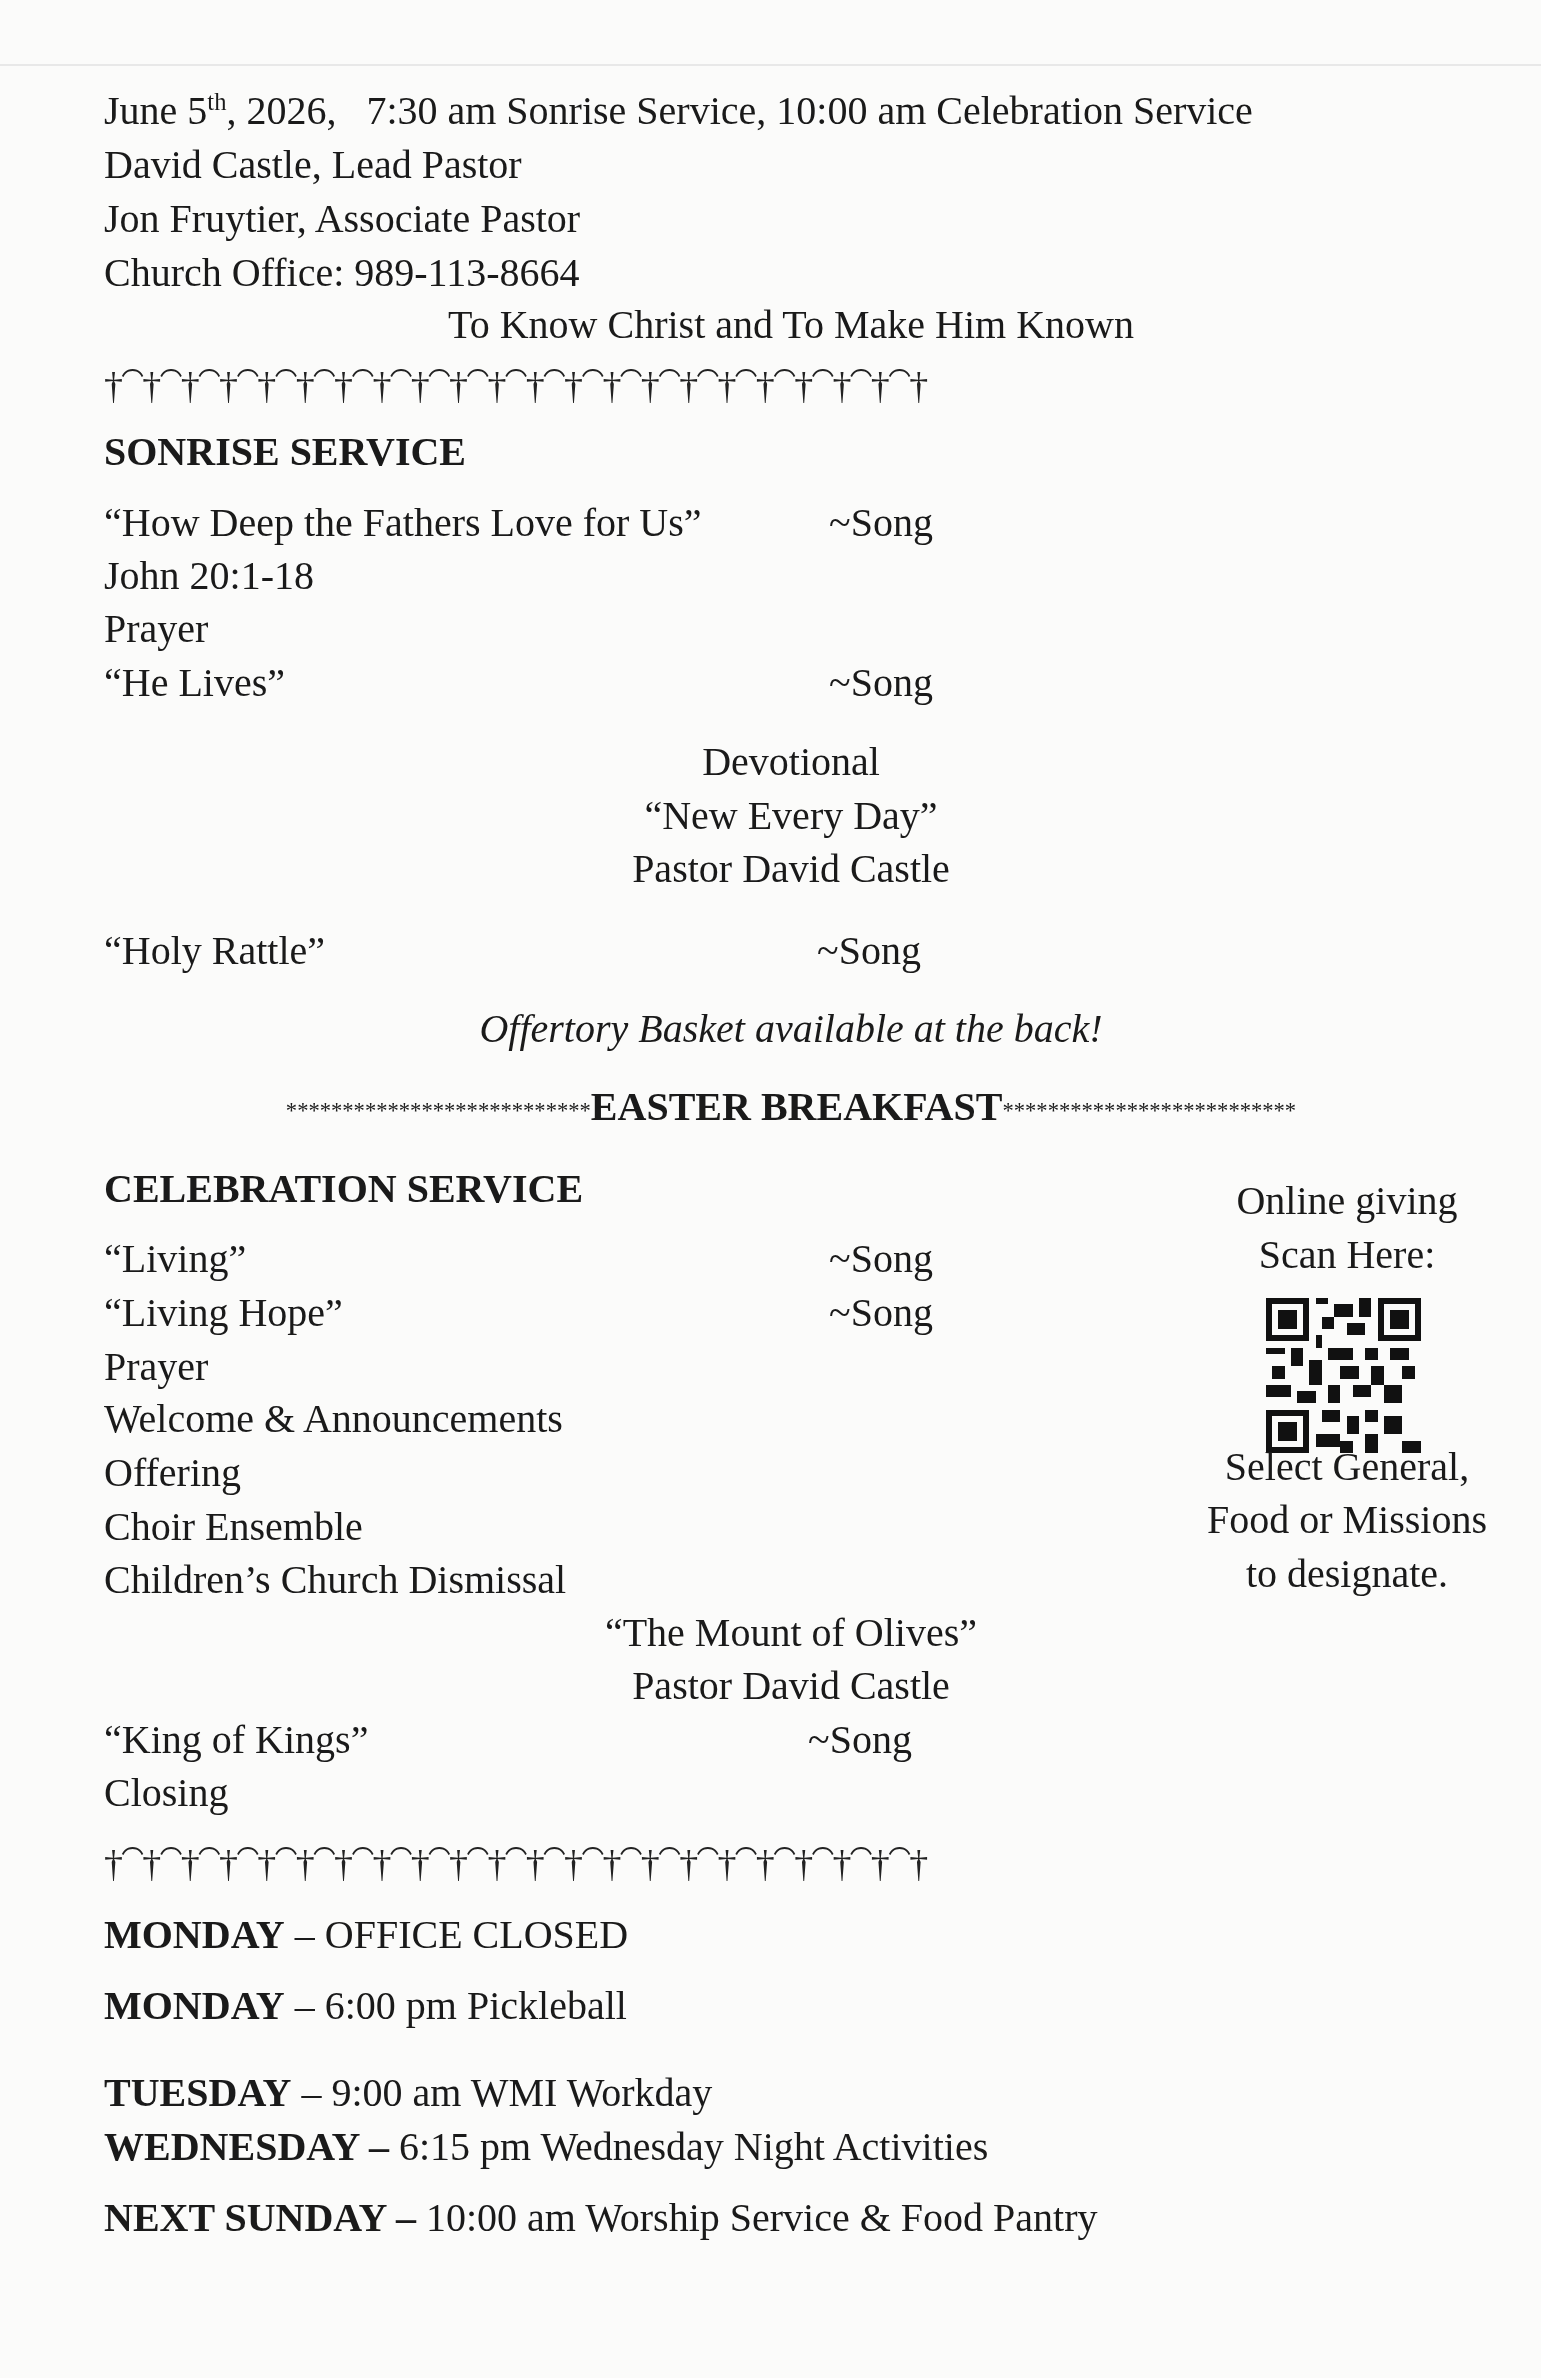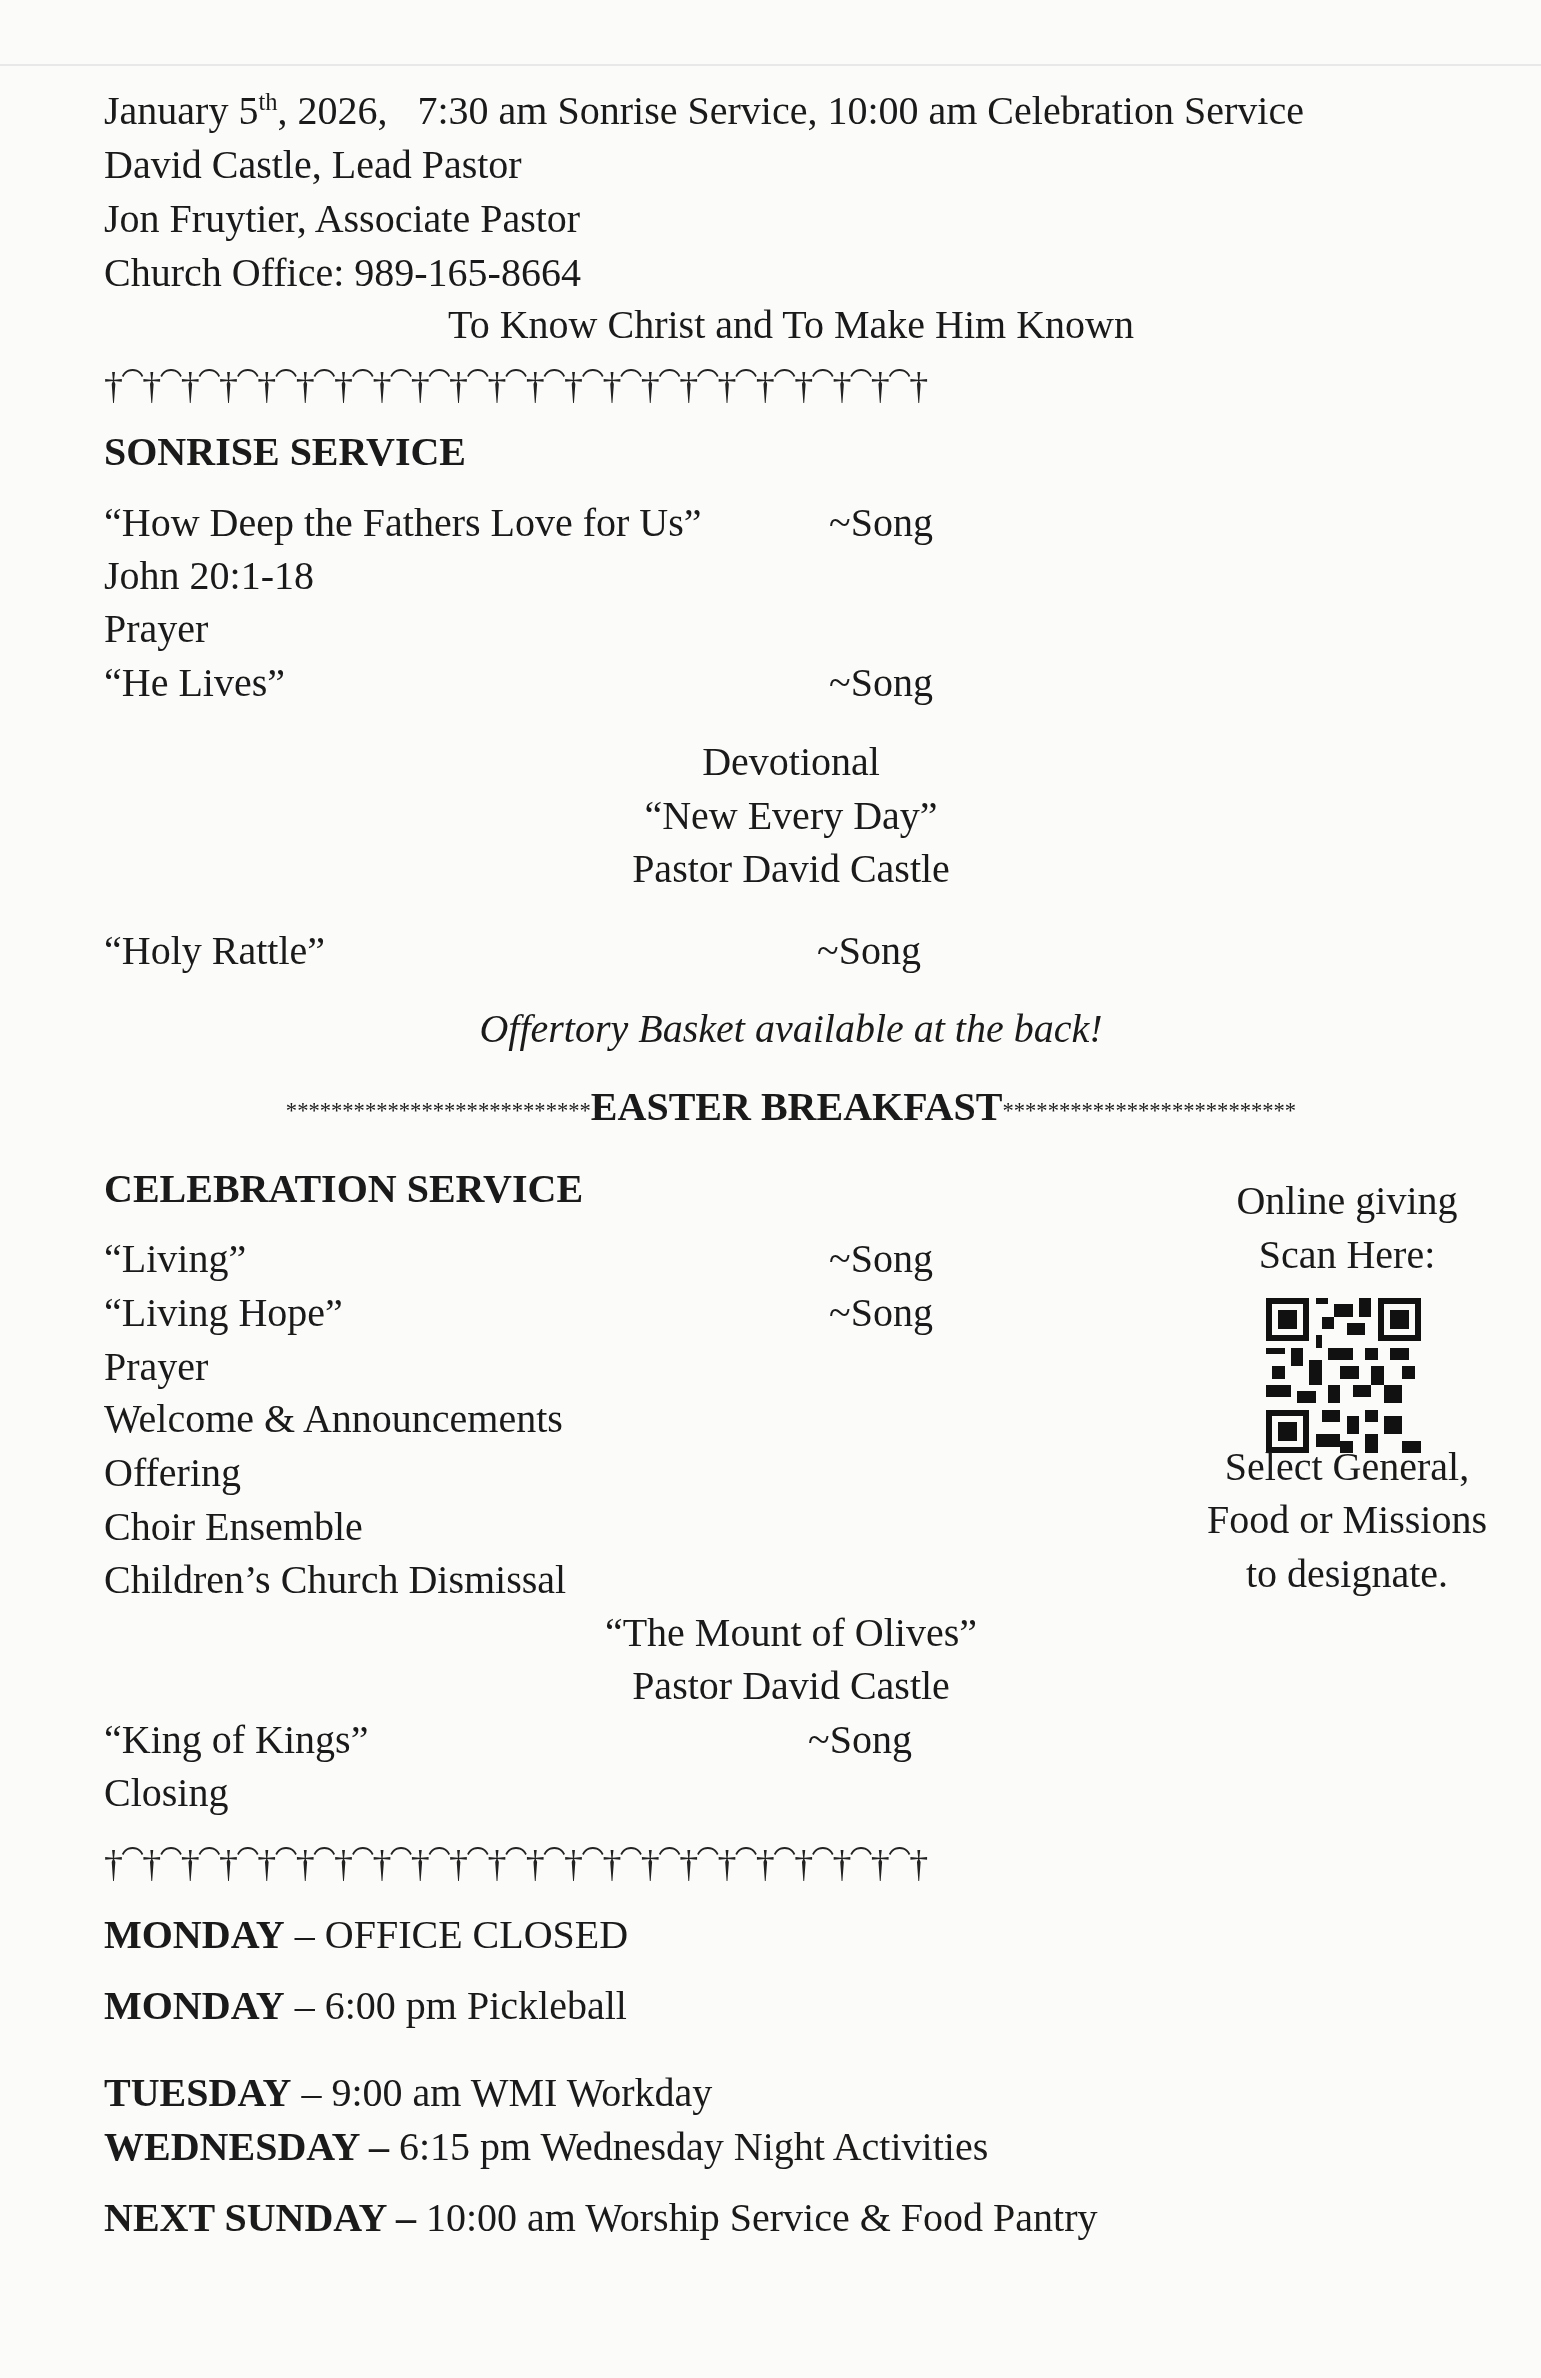--- a/index.html
+++ b/index.html
@@ -14,24 +14,24 @@
   .border{position:absolute;left:104px;width:1318px;height:47px;font-size:38px;letter-spacing:-1.9px;overflow:hidden;white-space:nowrap;color:#222;}
   .qr{position:absolute;width:155px;height:155px;}
   .qr svg{width:100%;height:100%;}
   .ev{position:absolute;left:104px;font-size:40px;line-height:47px;white-space:nowrap;}
 </style>
 </head>
 <body>
 
 <div class="topline"></div>
 
-<div class="ln" style="left:104px;top:87px;"><span>January 5</span><sup>th</sup><span style="white-space:pre">, 2026,   7:30 am Sonrise Service, 10:00 am Celebration Service</span></div>
+<div class="ln" style="left:104px;top:87px;"><span>June 5</span><sup>th</sup><span style="white-space:pre">, 2026,   7:30 am Sonrise Service, 10:00 am Celebration Service</span></div>
 <div class="ln" style="left:104px;top:141px;">David Castle, Lead Pastor</div>
 <div class="ln" style="left:104px;top:195px;">Jon Fruytier, Associate Pastor</div>
-<div class="ln" style="left:104px;top:249px;">Church Office: 989-165-8664</div>
+<div class="ln" style="left:104px;top:249px;">Church Office: 989-113-8664</div>
 <div class="ln c" style="left:0;width:1582px;top:301px;">To Know Christ and To Make Him Known</div>
 <div class="border" style="top:358px;">†⁀†⁀†⁀†⁀†⁀†⁀†⁀†⁀†⁀†⁀†⁀†⁀†⁀†⁀†⁀†⁀†⁀†⁀†⁀†⁀†⁀†</div>
 
 <div class="ln b" style="left:104px;top:428px;">SONRISE SERVICE</div>
 <div class="ln" style="left:104px;top:499px;">“How Deep the Fathers Love for Us”</div>
 <div class="ln" style="left:829px;top:499px;">~Song</div>
 <div class="ln" style="left:104px;top:552px;">John 20:1-18</div>
 <div class="ln" style="left:104px;top:605px;">Prayer</div>
 <div class="ln" style="left:104px;top:659px;">“He Lives”</div>
 <div class="ln" style="left:829px;top:659px;">~Song</div>

